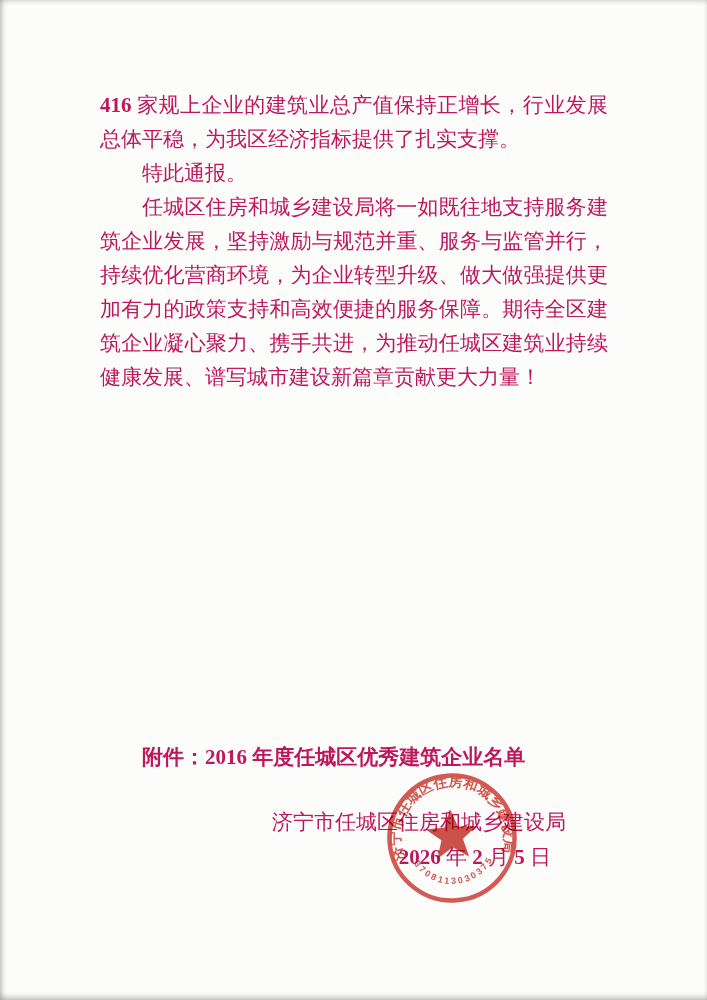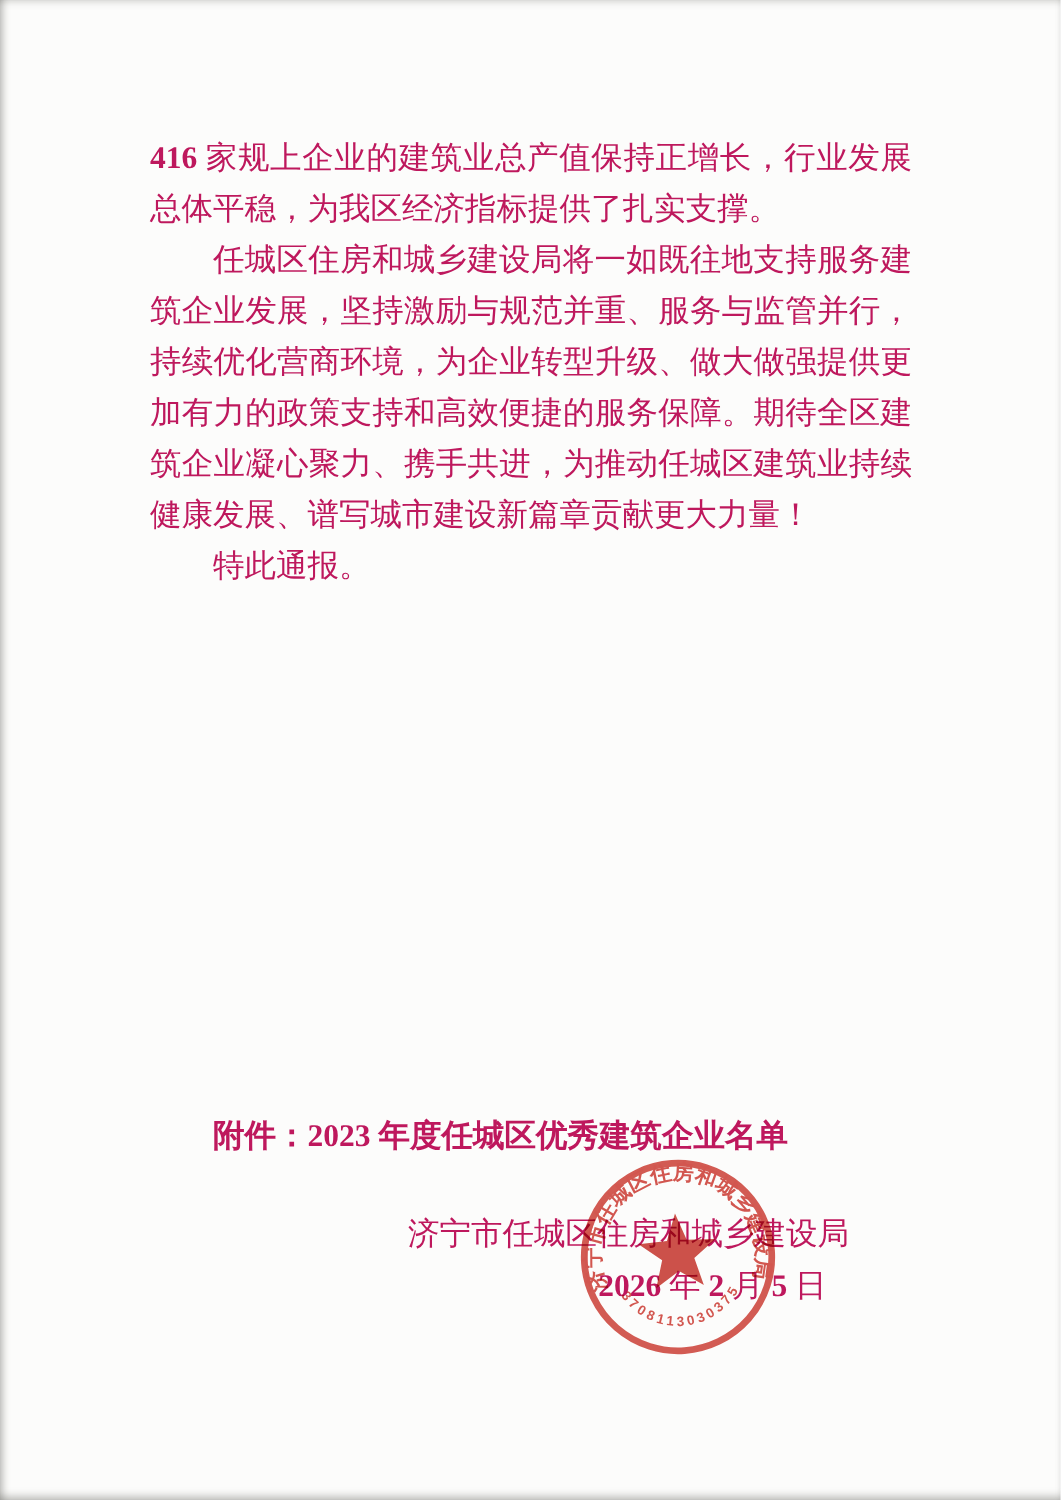--- a/index.html
+++ b/index.html
@@ -70,25 +70,25 @@
   .seal-top-text { font-family: "Liberation Serif", "DejaVu Serif", serif; font-weight: bold; font-size: 14px; letter-spacing: 0.2px; }
   .seal-code-text { font-family: "Liberation Sans", "DejaVu Sans", sans-serif; font-weight: bold; font-size: 9px; letter-spacing: 2.4px; }
 </style>
 </head>
 <body>
 
 <div class="page">
 
   <div class="body-text" id="paragraphs">
       <p class="para"><span class="b">416 </span><span>家规上企业的建筑业总产值保持正增长，行业发展总体平稳，为我区经济指标提供了扎实支撑。</span></p>
+      <p class="para indent"><span>特此通报。</span></p>
       <p class="para indent"><span>任城区住房和城乡建设局将一如既往地支持服务建筑企业发展，坚持激励与规范并重、服务与监管并行，持续优化营商环境，为企业转型升级、做大做强提供更加有力的政策支持和高效便捷的服务保障。期待全区建筑企业凝心聚力、携手共进，为推动任城区建筑业持续健康发展、谱写城市建设新篇章贡献更大力量！</span></p>
-      <p class="para indent"><span>特此通报。</span></p>
     </div>
 
-  <div class="attachment" id="attachment"><span class="b">附件：2023 年度任城区优秀建筑企业名单</span></div>
+  <div class="attachment" id="attachment"><span class="b">附件：2016 年度任城区优秀建筑企业名单</span></div>
 
   <div class="sig-org">济宁市任城区住房和城乡建设局</div>
 
   <div class="sig-date" id="date-line"><span class="b">2026</span><span> 年 </span><span class="b">2</span><span> 月 </span><span class="b">5</span><span> 日</span></div>
 
   <div class="seal">
     <svg viewBox="0 0 132 132" xmlns="http://www.w3.org/2000/svg">
       <defs>
         <path id="seal-top-arc" d="M 17.1 83.8 A 52 52 0 1 1 114.9 83.8" fill="none"></path>
         <path id="seal-bottom-arc" d="M 24.3 85.4 A 46 46 0 0 0 107.7 85.4" fill="none"></path>

